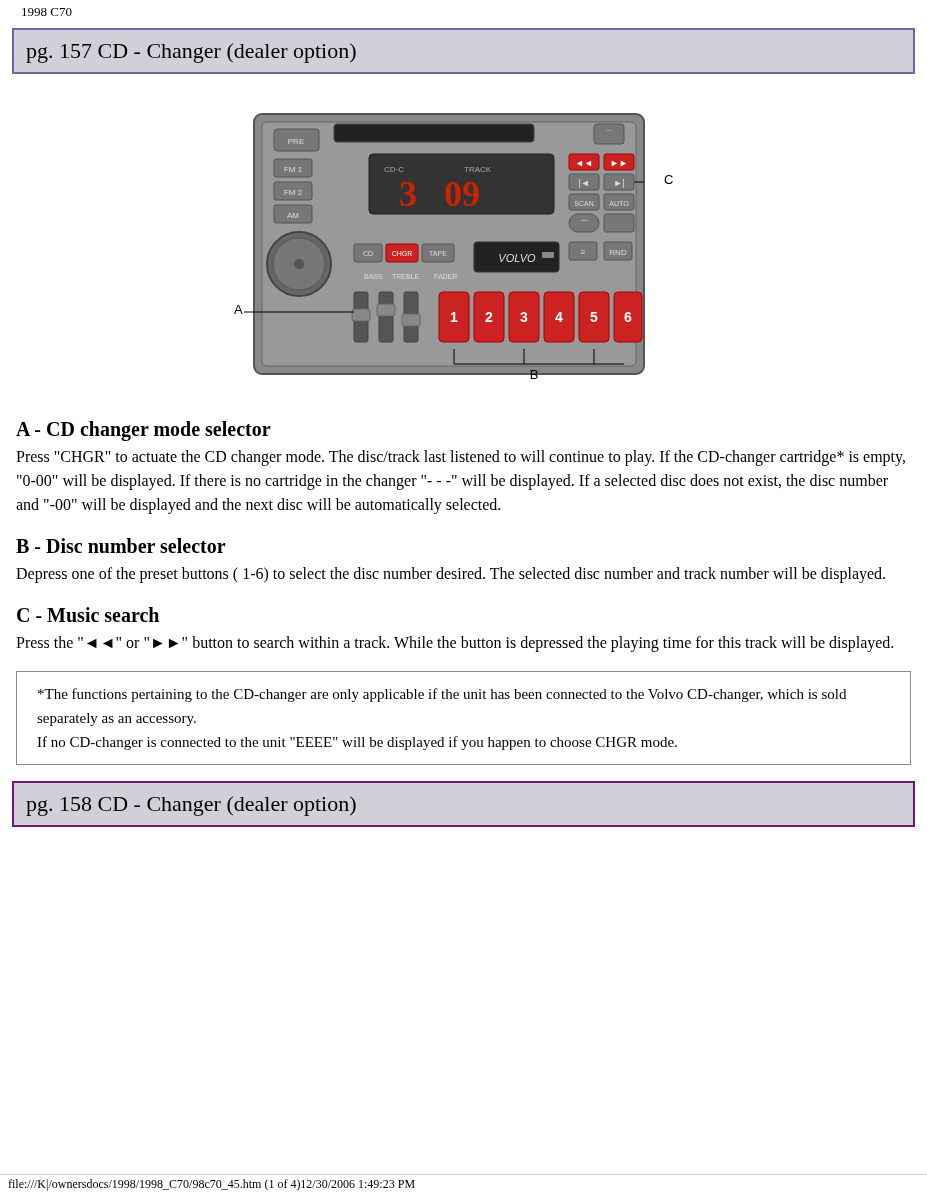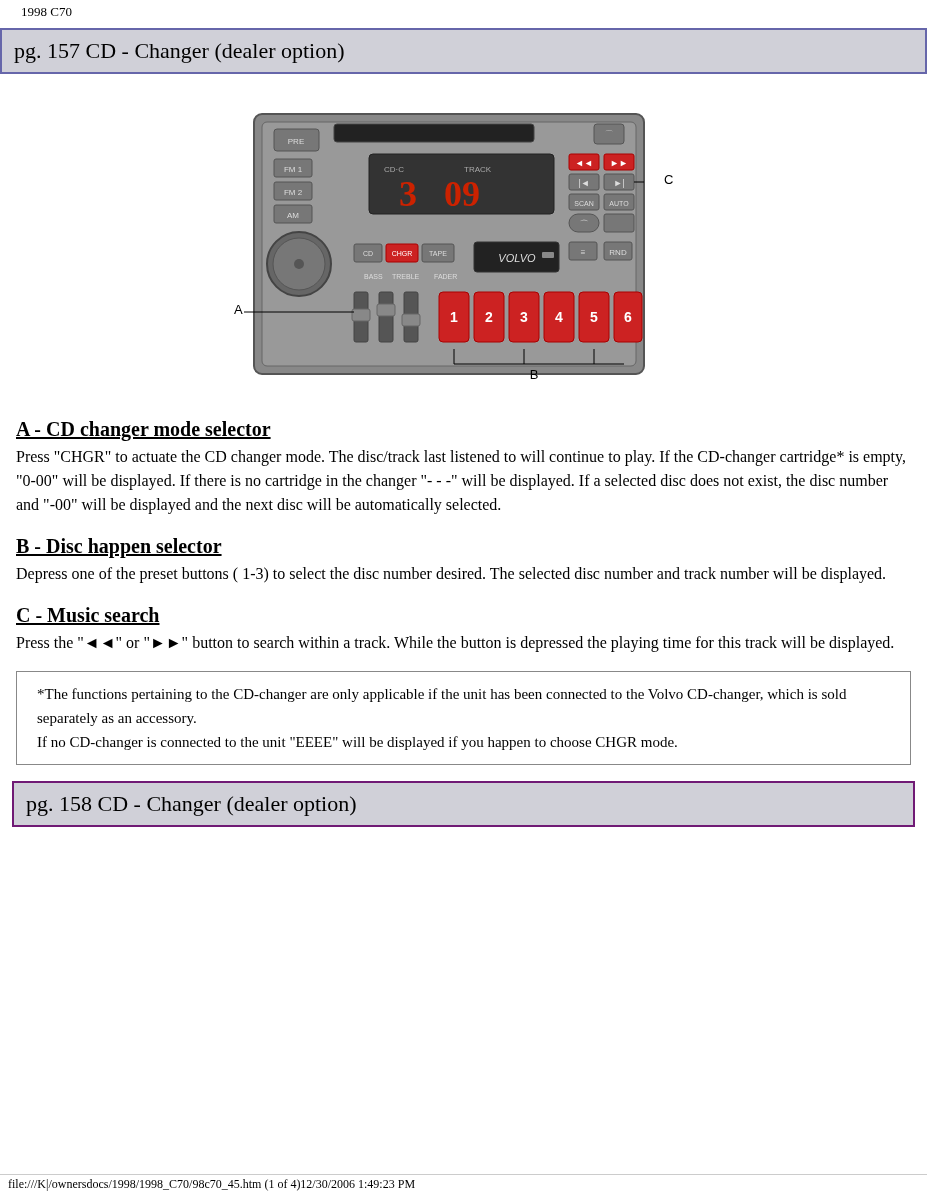--- a/index.html
+++ b/index.html
@@ -14,21 +14,21 @@
     }
     .top-bar {
       font-size: 13px;
       padding: 4px 21px;
       color: #000;
     }
     .page-header {
       border: 2px solid #6666aa;
       background: #d0d0d8;
       padding: 8px 12px;
-      margin: 4px 0;
+      margin: 4px 12px;
     }
     .page-header-text {
       font-size: 22px;
       font-weight: normal;
       color: #000;
     }
     .image-container {
       text-align: right;
       margin: 20px auto;
       position: relative;
@@ -36,21 +36,20 @@
     }
     
     .cd-player-wrapper {
       display: inline-block;
       position: relative;
     }
     .section-heading {
       font-size: 20px;
       font-weight: bold;
       margin: 18px 16px 4px 16px;
-      text-decoration: underline;
     }
     .section-body {
       font-size: 16px;
       margin: 0 16px 12px 16px;
       line-height: 1.5;
     }
     .note-box {
       border: 1px solid #888;
       margin: 16px 16px;
       padding: 10px 20px;
@@ -197,22 +196,22 @@
       <text x="440" y="90" font-size="13" fill="#000" font-family="Arial">C</text>
       <line x1="420" y1="88" x2="415" y2="88" stroke="#000" stroke-width="1"></line>
       <line x1="415" y1="88" x2="410" y2="88" stroke="#000" stroke-width="1"></line>
     </svg>
   </div>
 </div>
 
 <div class="section-heading">A - CD changer mode selector</div>
 <div class="section-body">Press "CHGR" to actuate the CD changer mode. The disc/track last listened to will continue to play. If the CD-changer cartridge* is empty, "0-00" will be displayed. If there is no cartridge in the changer "- - -" will be displayed. If a selected disc does not exist, the disc number and "-00" will be displayed and the next disc will be automatically selected.</div>
 
-<div class="section-heading">B - Disc happen selector</div>
-<div class="section-body">Depress one of the preset buttons ( 1-3) to select the disc number desired. The selected disc number and track number will be displayed.</div>
+<div class="section-heading">B - Disc number selector</div>
+<div class="section-body">Depress one of the preset buttons ( 1-6) to select the disc number desired. The selected disc number and track number will be displayed.</div>
 
 <div class="section-heading">C - Music search</div>
 <div class="section-body">Press the "◄◄" or "►►" button to search within a track. While the button is depressed the playing time for this track will be displayed.</div>
 
 <div class="note-box">
   <span>*The functions pertaining to the CD-changer are only applicable if the unit has been connected to the Volvo CD-changer, which is sold separately as an accessory.<br>If no CD-changer is connected to the unit "EEEE" will be displayed if you happen to choose CHGR mode.</span>
 </div>
 
 <div class="page-header-2">
   <span class="page-header-text">pg. 158 CD - Changer (dealer option)</span>

